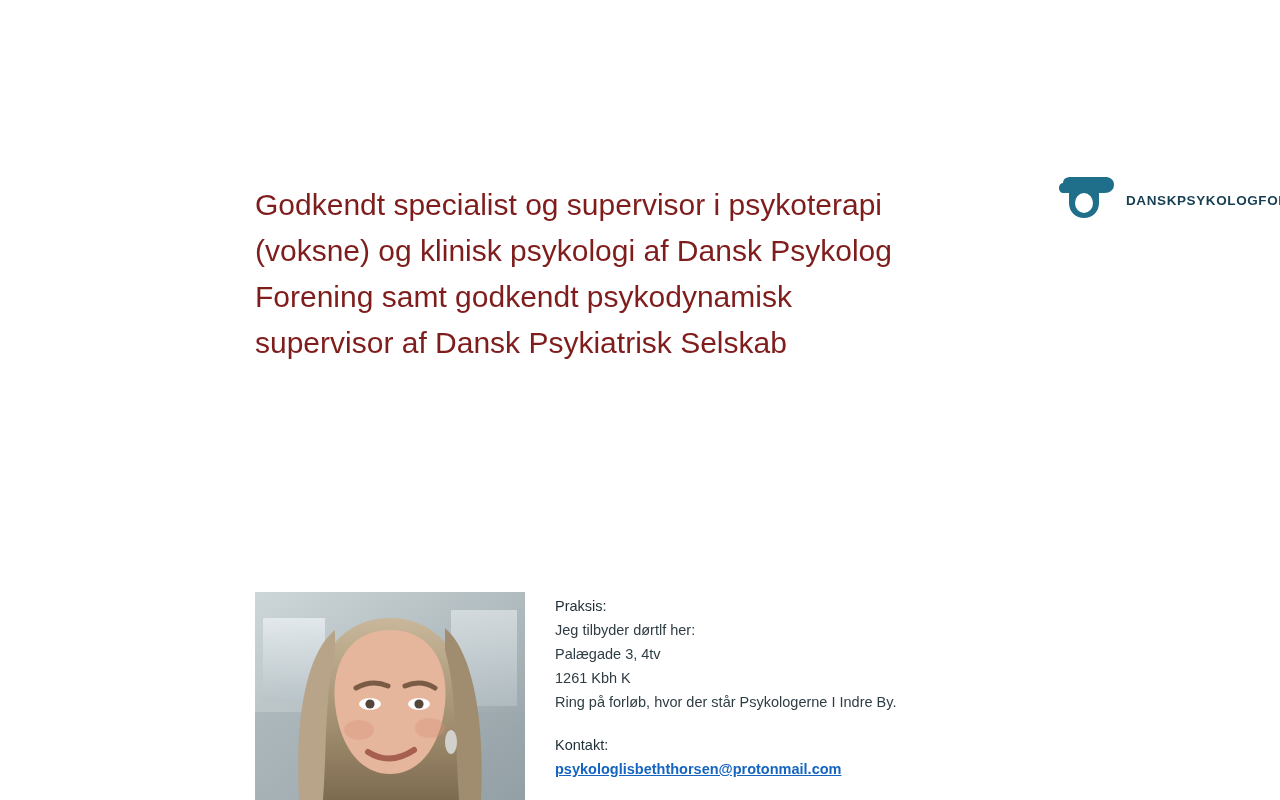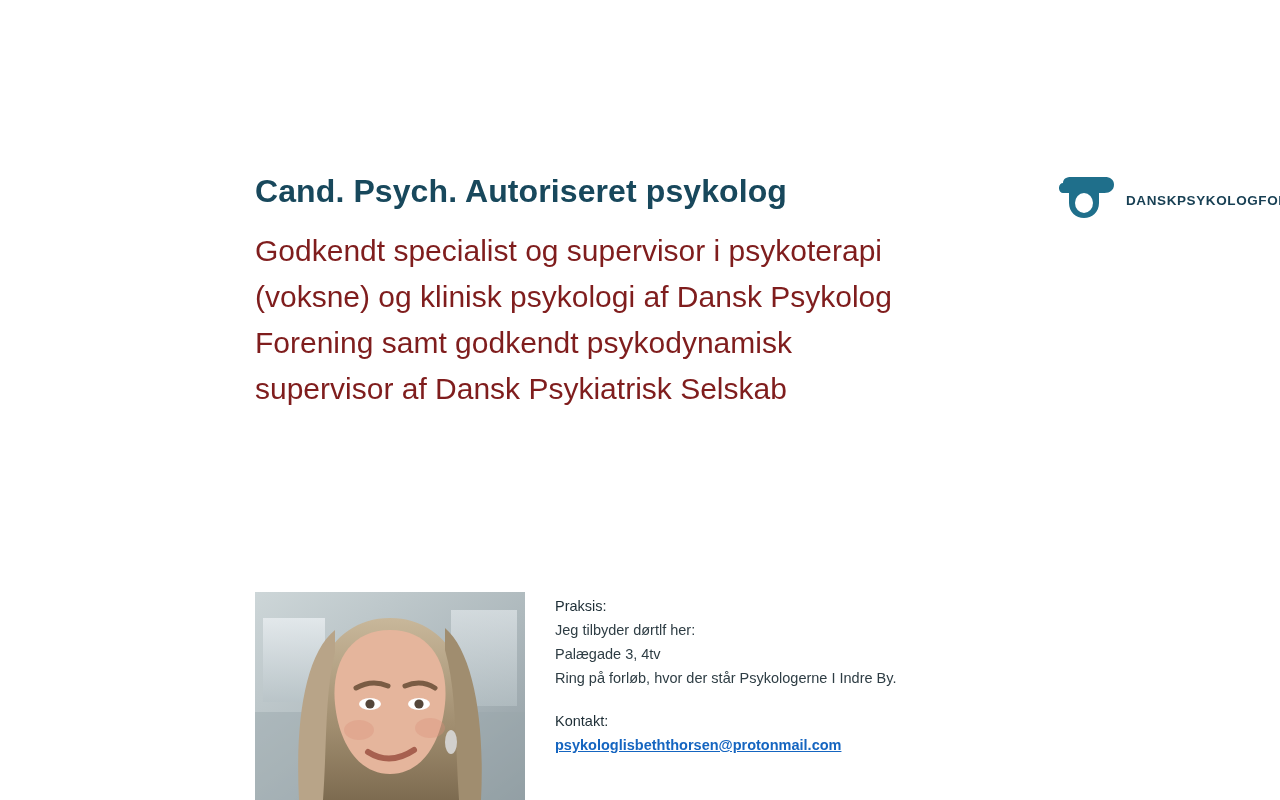--- a/index.html
+++ b/index.html
@@ -130,21 +130,20 @@
     font-weight: bold;
     font-size: 14.5px;
   }
 </style>
 </head>
 <body>
 
 <div class="page">
 
   <div class="header">
-    <div class="title-line">Cand. Psych. Autoriseret psykolog</div>
     <div class="subtitle">Godkendt specialist og supervisor i psykoterapi (voksne) og klinisk psykologi af Dansk Psykolog Forening samt godkendt psykodynamisk supervisor af Dansk Psykiatrisk Selskab</div>
   </div>
 
   <div class="logo">
     <span class="logo-mark">
       <svg viewBox="0 0 58 46" width="58" height="46" xmlns="http://www.w3.org/2000/svg">
         <path d="M4 6 C4 1.5 8 0 12 0 L46 0 C51 0 55 2.5 55 7.5 C55 13 51 16 45.5 16 L40 16 L40 26 C40 35 33 41 25 41 C17 41 10 35 10 26 L10 16 L4 16 C2 16 0 14 0 11.5 L0 10.5 C0 8 2 6 4 6 Z" fill="#1f6f8b"></path>
         <ellipse cx="25" cy="26" rx="9" ry="10" fill="#ffffff"></ellipse>
       </svg>
     </span>
@@ -201,19 +200,20 @@
       <ellipse cx="175" cy="136" rx="15" ry="10" fill="#d9907c" opacity="0.35"></ellipse>
 
       <ellipse cx="196" cy="150" rx="6" ry="12" fill="#d8d8d8" opacity="0.9"></ellipse>
     </svg>
   </div>
 
   <div class="info">
     <div class="label">Praksis:</div>
     <div class="line">Jeg tilbyder dørtlf her:</div>
     <div class="line">Palægade 3, 4tv</div>
+    <div class="line">1261 Kbh K</div>
     <div class="line">Ring på forløb, hvor der står Psykologerne I Indre By.</div>
     <div class="gap"></div>
     <div class="label">Kontakt:</div>
     <a class="mail" href="#">psykologlisbeththorsen@protonmail.com</a>
   </div>
 
 </div>
 
 </body></html>

